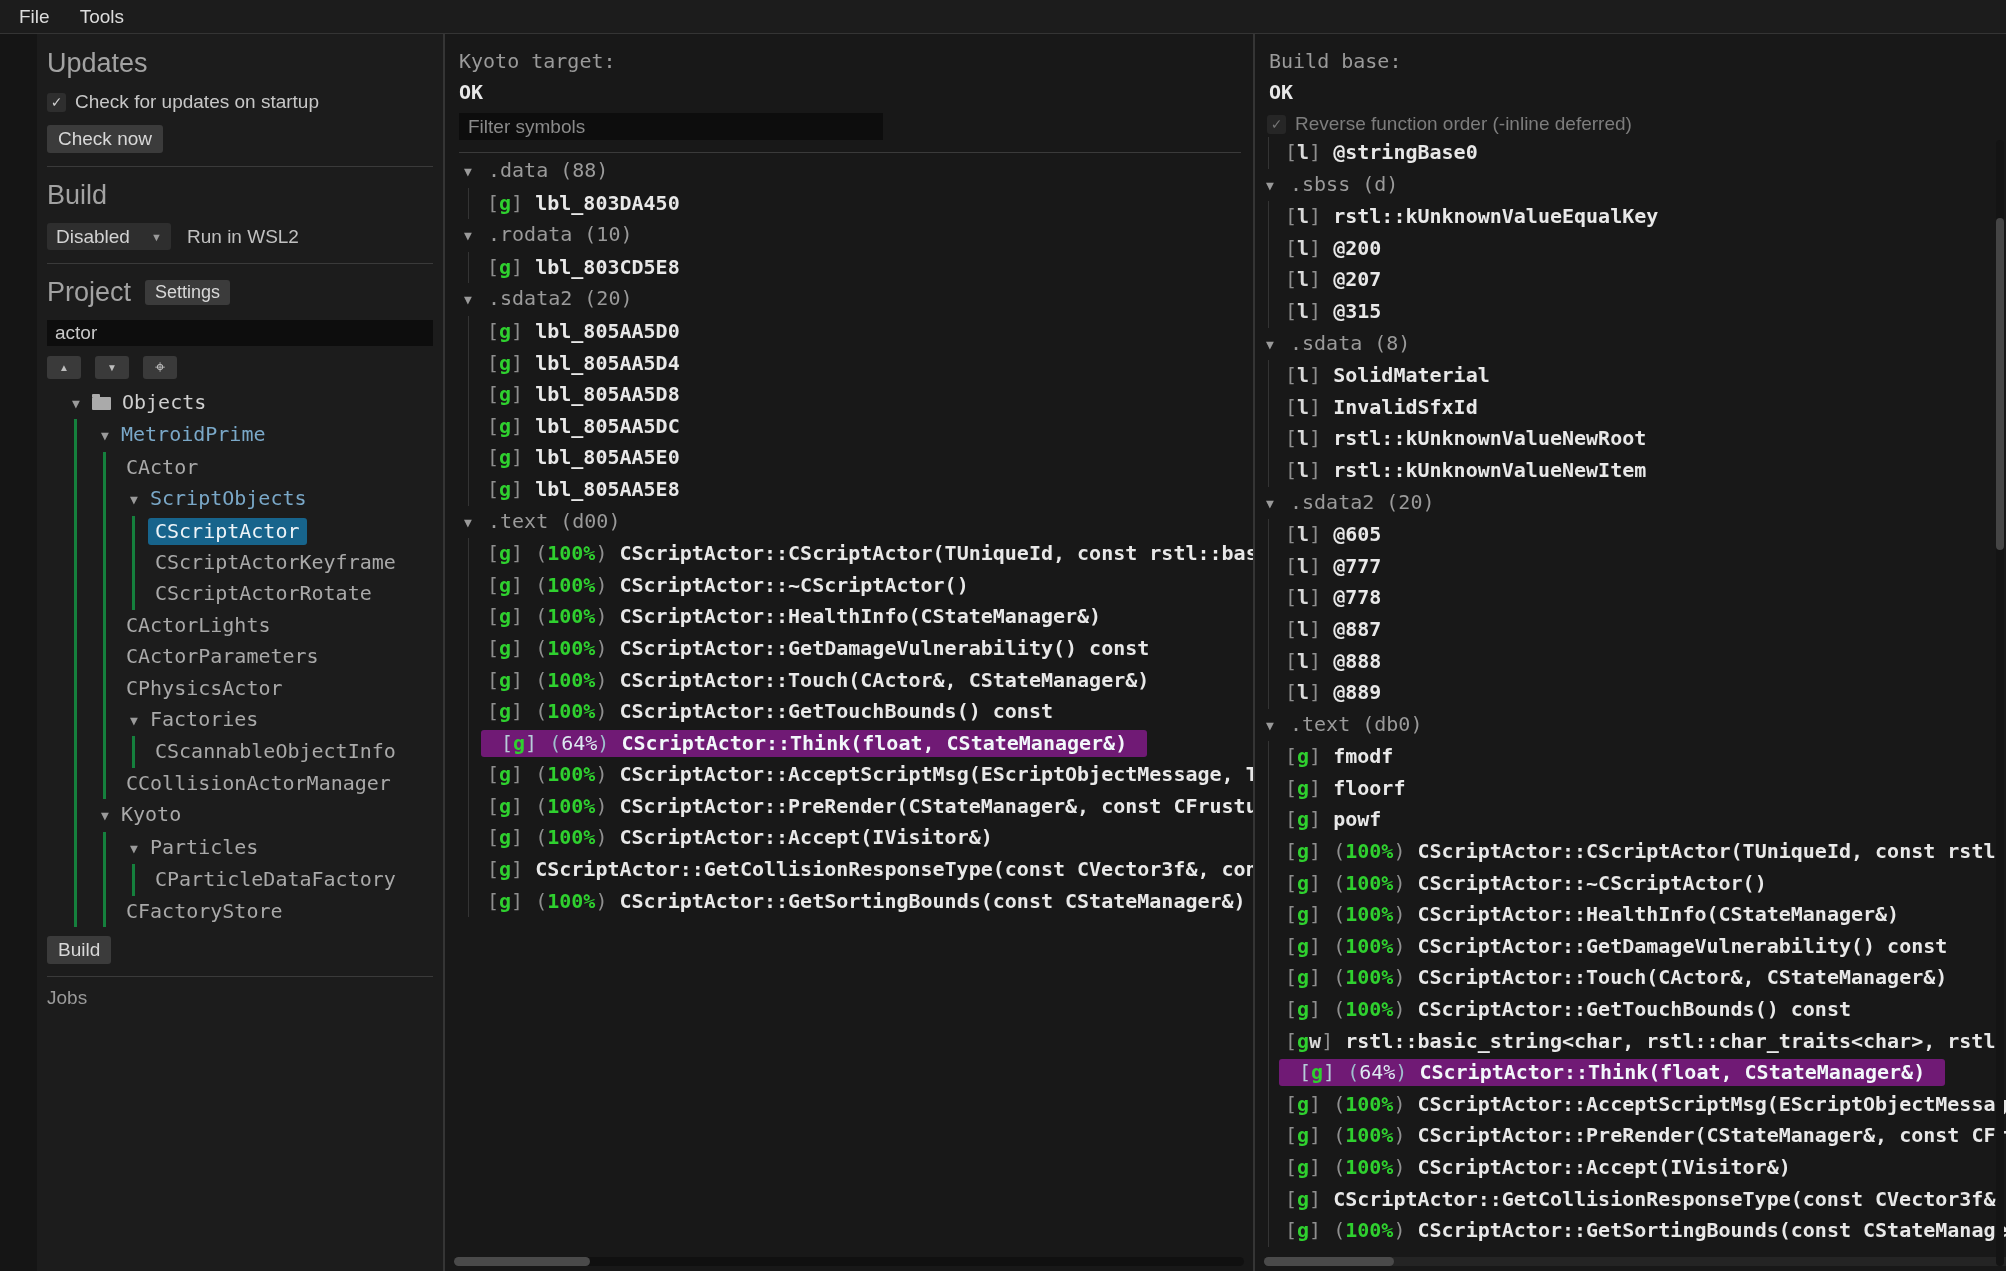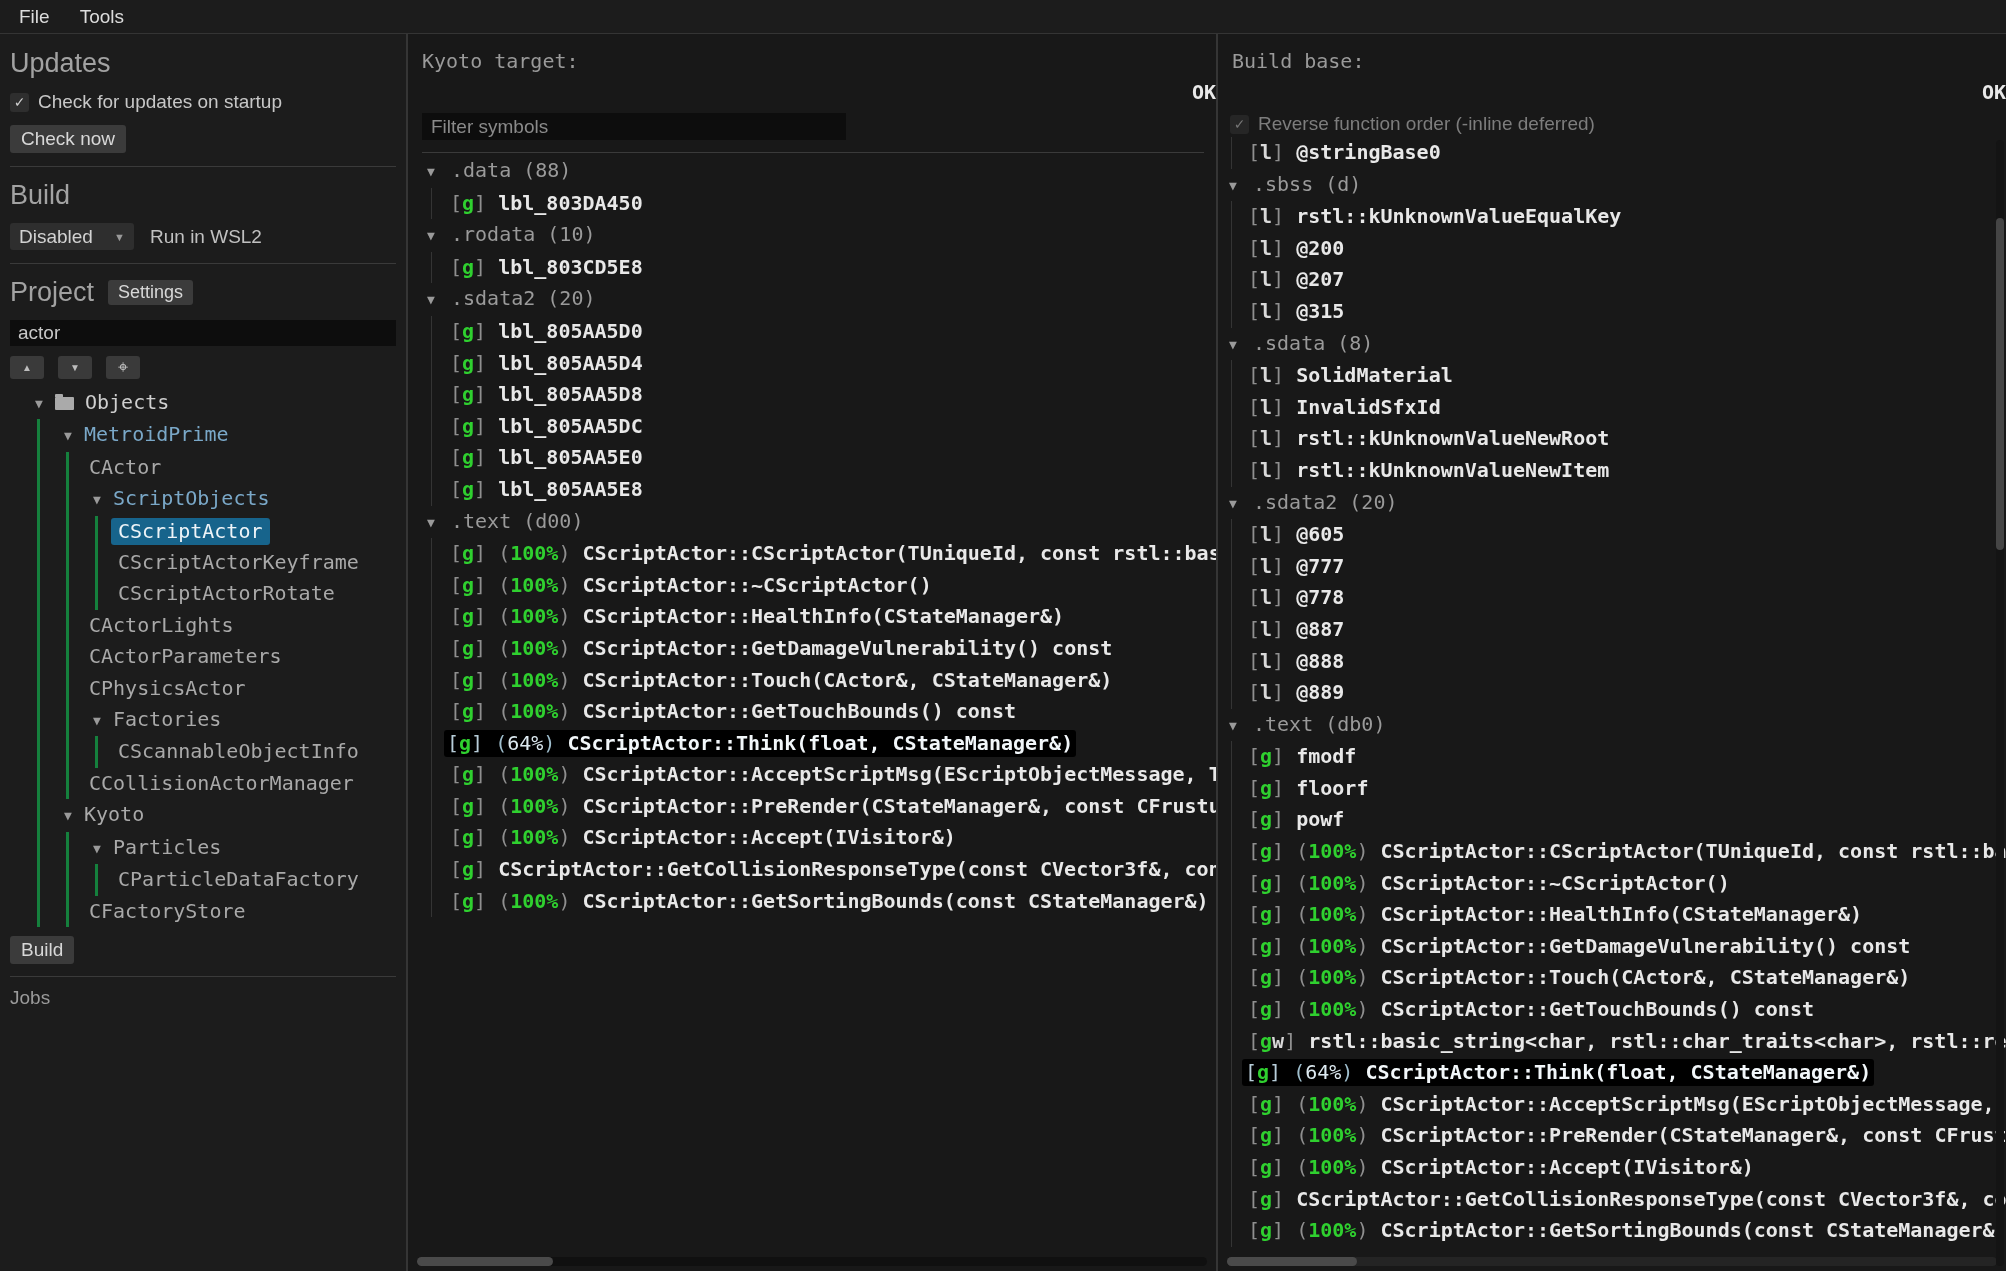--- a/index.html
+++ b/index.html
@@ -6,21 +6,21 @@
   body{width:2006px;height:1271px;overflow:hidden;position:relative;
        font-family:"Liberation Sans",sans-serif;color:#c9c9c9;}
 
   
   .menubar{height:33px;background:#1c1c1c;border-bottom:1px solid #343434;
            display:flex;align-items:center;gap:30px;padding-left:19px;
            font-size:19px;color:#dcdcdc;}
   .menu-item{cursor:default;}
 
   
-  .content{display:flex;height:1237px;}
+  .content{display:flex;height:1237px;margin-left:37px;}
   .sidebar{width:406px;flex:none;background:#1c1c1c;box-sizing:border-box;
            padding:6px 10px 0 10px;overflow:hidden;}
   .panel{flex:none;box-sizing:border-box;border-left:2px solid #353535;
          background:#181818;position:relative;overflow:hidden;}
   .panel.target{width:810px;}
   .panel.base{width:790px;}
 
   
   .sb-title{font-size:27px;font-weight:400;color:#a2a2a2;margin:8px 0 12px 0;display:flex;align-items:center;gap:14px;}
   .cb-row{display:flex;align-items:center;gap:9px;margin:2px 0 12px 0;font-size:19px;color:#c7c7c7;}
@@ -62,21 +62,21 @@
   .t-label{color:#a9a9a9;}
   .t-label.root{color:#cfcfcf;}
   .t-label.accent{color:#7aa8c8;}
   .t-label.sel{background:#17648c;color:#eef4f8;border-radius:3px;padding:1px 7px 2px;margin-left:-7px;}
 
   .jobs-label{font-size:19px;color:#9a9a9a;margin-top:10px;}
 
   
   .panel-head{padding:12px 0 0 14px;font-family:"DejaVu Sans Mono",monospace;}
   .panel-title{font-size:20px;color:#9a9a9a;line-height:31px;}
-  .panel-status{font-size:20px;color:#e8e8e8;line-height:31px;font-weight:700;text-align:right;}
+  .panel-status{font-size:20px;color:#e8e8e8;line-height:31px;font-weight:700;}
   .filter-input{display:block;width:424px;height:27px;box-sizing:border-box;
                 background:#0d0d0d;border:none;outline:none;color:#bdbdbd;
                 font-family:"Liberation Sans",sans-serif;font-size:19px;
                 padding:0 9px;margin:5px 0 0 14px;}
   .filter-input::placeholder{color:#8a8a8a;}
   .head-divider{border:none;border-top:1px solid #3a3a3a;margin:12px 12px 2px 14px;}
   .base-cb{margin:5px 0 0 12px;}
 
   
   .symlist{font-family:"DejaVu Sans Mono",monospace;font-size:20px;line-height:31.6px;
@@ -91,21 +91,21 @@
   .symlist.t .sec-items .sym-row{padding-left:18px;}
   .symlist.b .sec-items{margin-left:13px;}
   .symlist.b .sec-items .sym-row{padding-left:16px;}
   .sym-row{cursor:pointer;}
   .br{color:#8f8f8f;}
   .fg{color:#2fd02f;font-weight:700;}
   .fw{color:#d9d9d9;font-weight:700;}
   .pp{color:#8f8f8f;}
   .pct{color:#2fd02f;font-weight:700;}
   .sym{color:#e8e8e8;font-weight:700;}
-  .sel{background:#000000;border-radius:3px;padding:1px 3px 2px;margin-left:-6px;}
+  .sel{background:#701a75;border-radius:3px;padding:1px 20px 2px;margin-left:-6px;}
   .sel .br{color:#b7cdd9;}
   .sel .pp{color:#9fbecd;}
   .sel .pct{color:#ddeaf1;font-weight:400;}
   .sel .sym{color:#f2f7fa;}
 
   
   .hscroll{position:absolute;bottom:5px;left:9px;right:9px;height:9px;border-radius:5px;}
   .panel.target .hscroll{background:#101010;}
   .panel.base .hscroll{background:#242424;}
   .hthumb{position:absolute;top:0;height:9px;border-radius:5px;background:#4a4a4a;}

